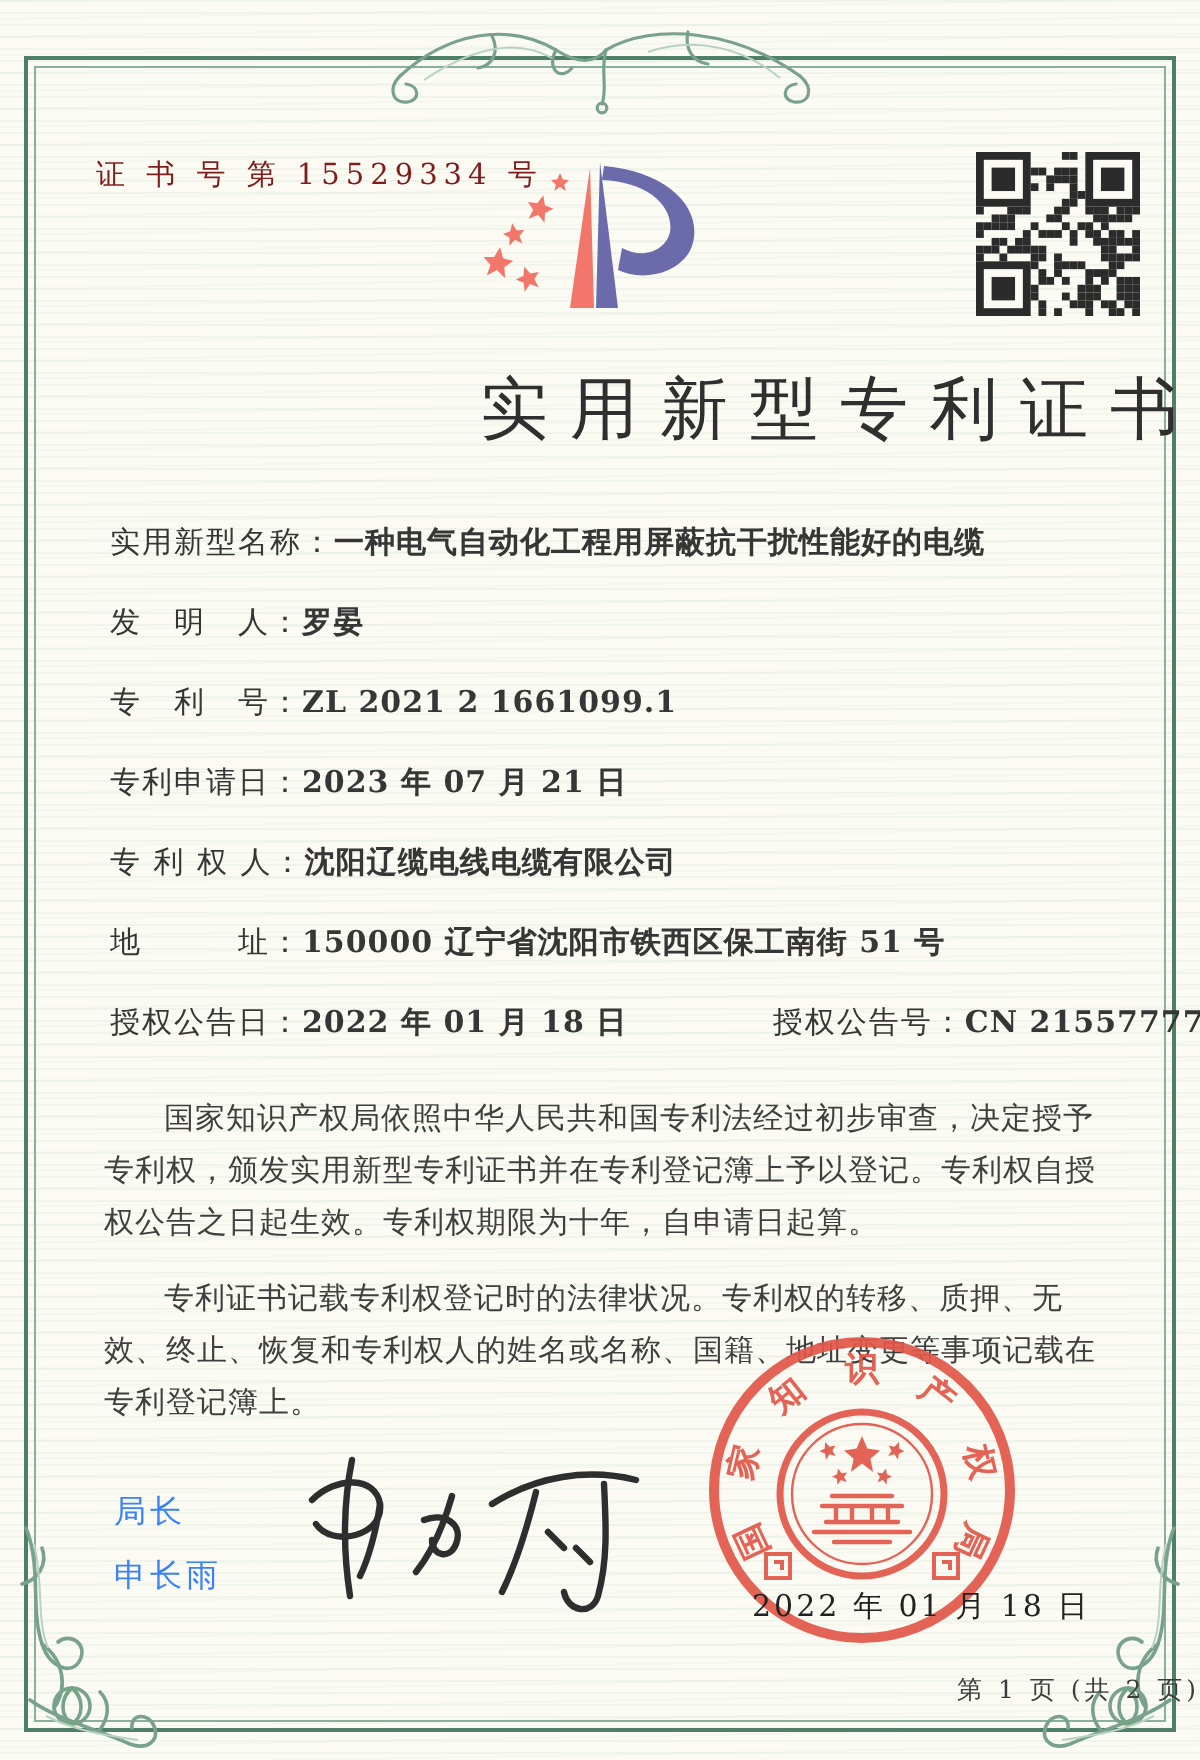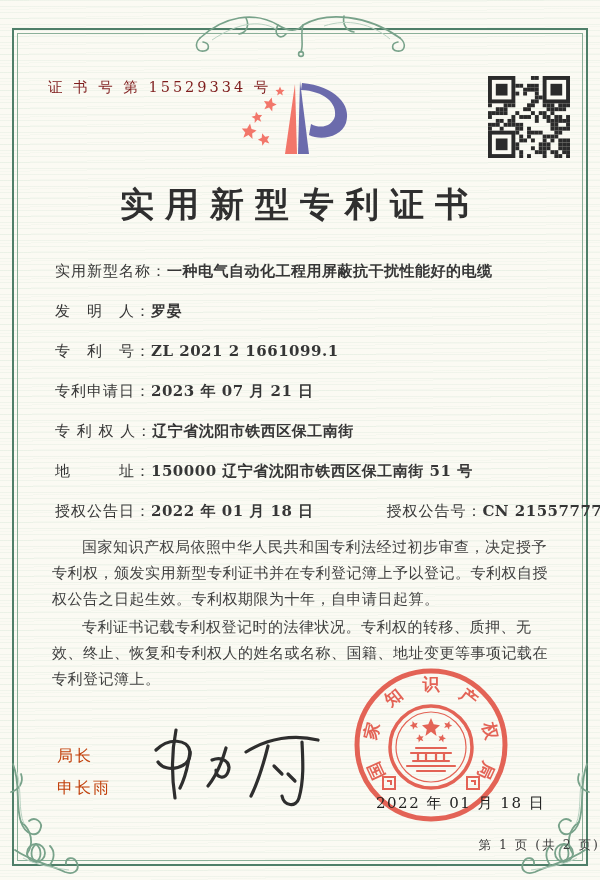--- a/index.html
+++ b/index.html
@@ -22,37 +22,37 @@
   .ornament svg{display:block;}
 
   .cert-no{
     position:absolute;left:48px;top:78px;
     font-size:14.5px;letter-spacing:3px;color:#7f1d1d;
   }
   .logo{position:absolute;left:233px;top:74px;width:140px;height:110px;}
   .qr{position:absolute;left:488px;top:76px;width:82px;height:82px;}
 
   .doc-title{
-    position:absolute;left:0;right:0;top:182px;text-align:center;
-    font-size:34px;font-weight:bold;letter-spacing:11px;color:#2f2f2f;
+    position:absolute;left:0;right:0;top:182px;text-align:right;
+    font-size:34px;font-weight:normal;letter-spacing:11px;color:#2f2f2f;
   }
 
   .fields{position:absolute;left:55px;right:40px;top:262px;font-size:15px;color:#363636;}
   .field-row{height:20px;margin-bottom:20px;white-space:nowrap;}
   .field-row .lbl{letter-spacing:1px;text-align:right;}
   .field-row .val{letter-spacing:.5px;font-weight:bold;}
   .grant-row .pair2{margin-left:68px;}
 
   .paragraphs{
     position:absolute;left:52px;right:42px;top:534px;
     font-size:15px;line-height:26px;color:#3f3f3f;letter-spacing:.5px;
   }
-  .paragraphs p{margin:0 0 2px 0;text-indent:2em;}
-
-  .director{position:absolute;left:57px;top:746px;font-size:16px;color:#c2410c;}
+  .paragraphs p{margin:12px 0 2px 0;text-indent:2em;}
+
+  .director{position:absolute;left:57px;top:746px;font-size:16px;color:#3b82f6;}
   .director div{margin-bottom:11px;letter-spacing:2px;}
   .signature{position:absolute;left:142px;top:722px;width:190px;height:92px;}
 
   .seal{position:absolute;left:351px;top:665px;width:160px;height:160px;opacity:.92;}
   .seal-date{
     position:absolute;left:376px;top:794px;z-index:5;
     font-size:15px;color:#222;letter-spacing:1.5px;white-space:nowrap;
   }
   .page-footer{
     position:absolute;left:0;right:0;top:837px;text-align:right;
@@ -306,21 +306,21 @@
   <div class="field-row">
     <span class="lbl">发　明　人：</span><span class="val">罗晏</span>
   </div>
   <div class="field-row">
     <span class="lbl">专　利　号：</span><span class="val">ZL 2021 2 1661099.1</span>
   </div>
   <div class="field-row">
     <span class="lbl">专利申请日：</span><span class="val">2023 年 07 月 21 日</span>
   </div>
   <div class="field-row">
-    <span class="lbl">专 利 权 人：</span><span class="val">辽宁省沈阳市铁西区保工南街</span>
+    <span class="lbl">专 利 权 人：</span><span class="val">沈阳辽缆电线电缆有限公司</span>
   </div>
   <div class="field-row">
     <span class="lbl">地　　　址：</span><span class="val">150000  辽宁省沈阳市铁西区保工南街 51 号</span>
   </div>
   <div class="field-row grant-row">
     <span class="pair1"><span class="lbl">授权公告日：</span><span class="val">2022 年 01 月 18 日</span></span>
     <span class="pair2"><span class="lbl">授权公告号：</span><span class="val">CN 215577773 U</span></span>
   </div>
 </div>
 

